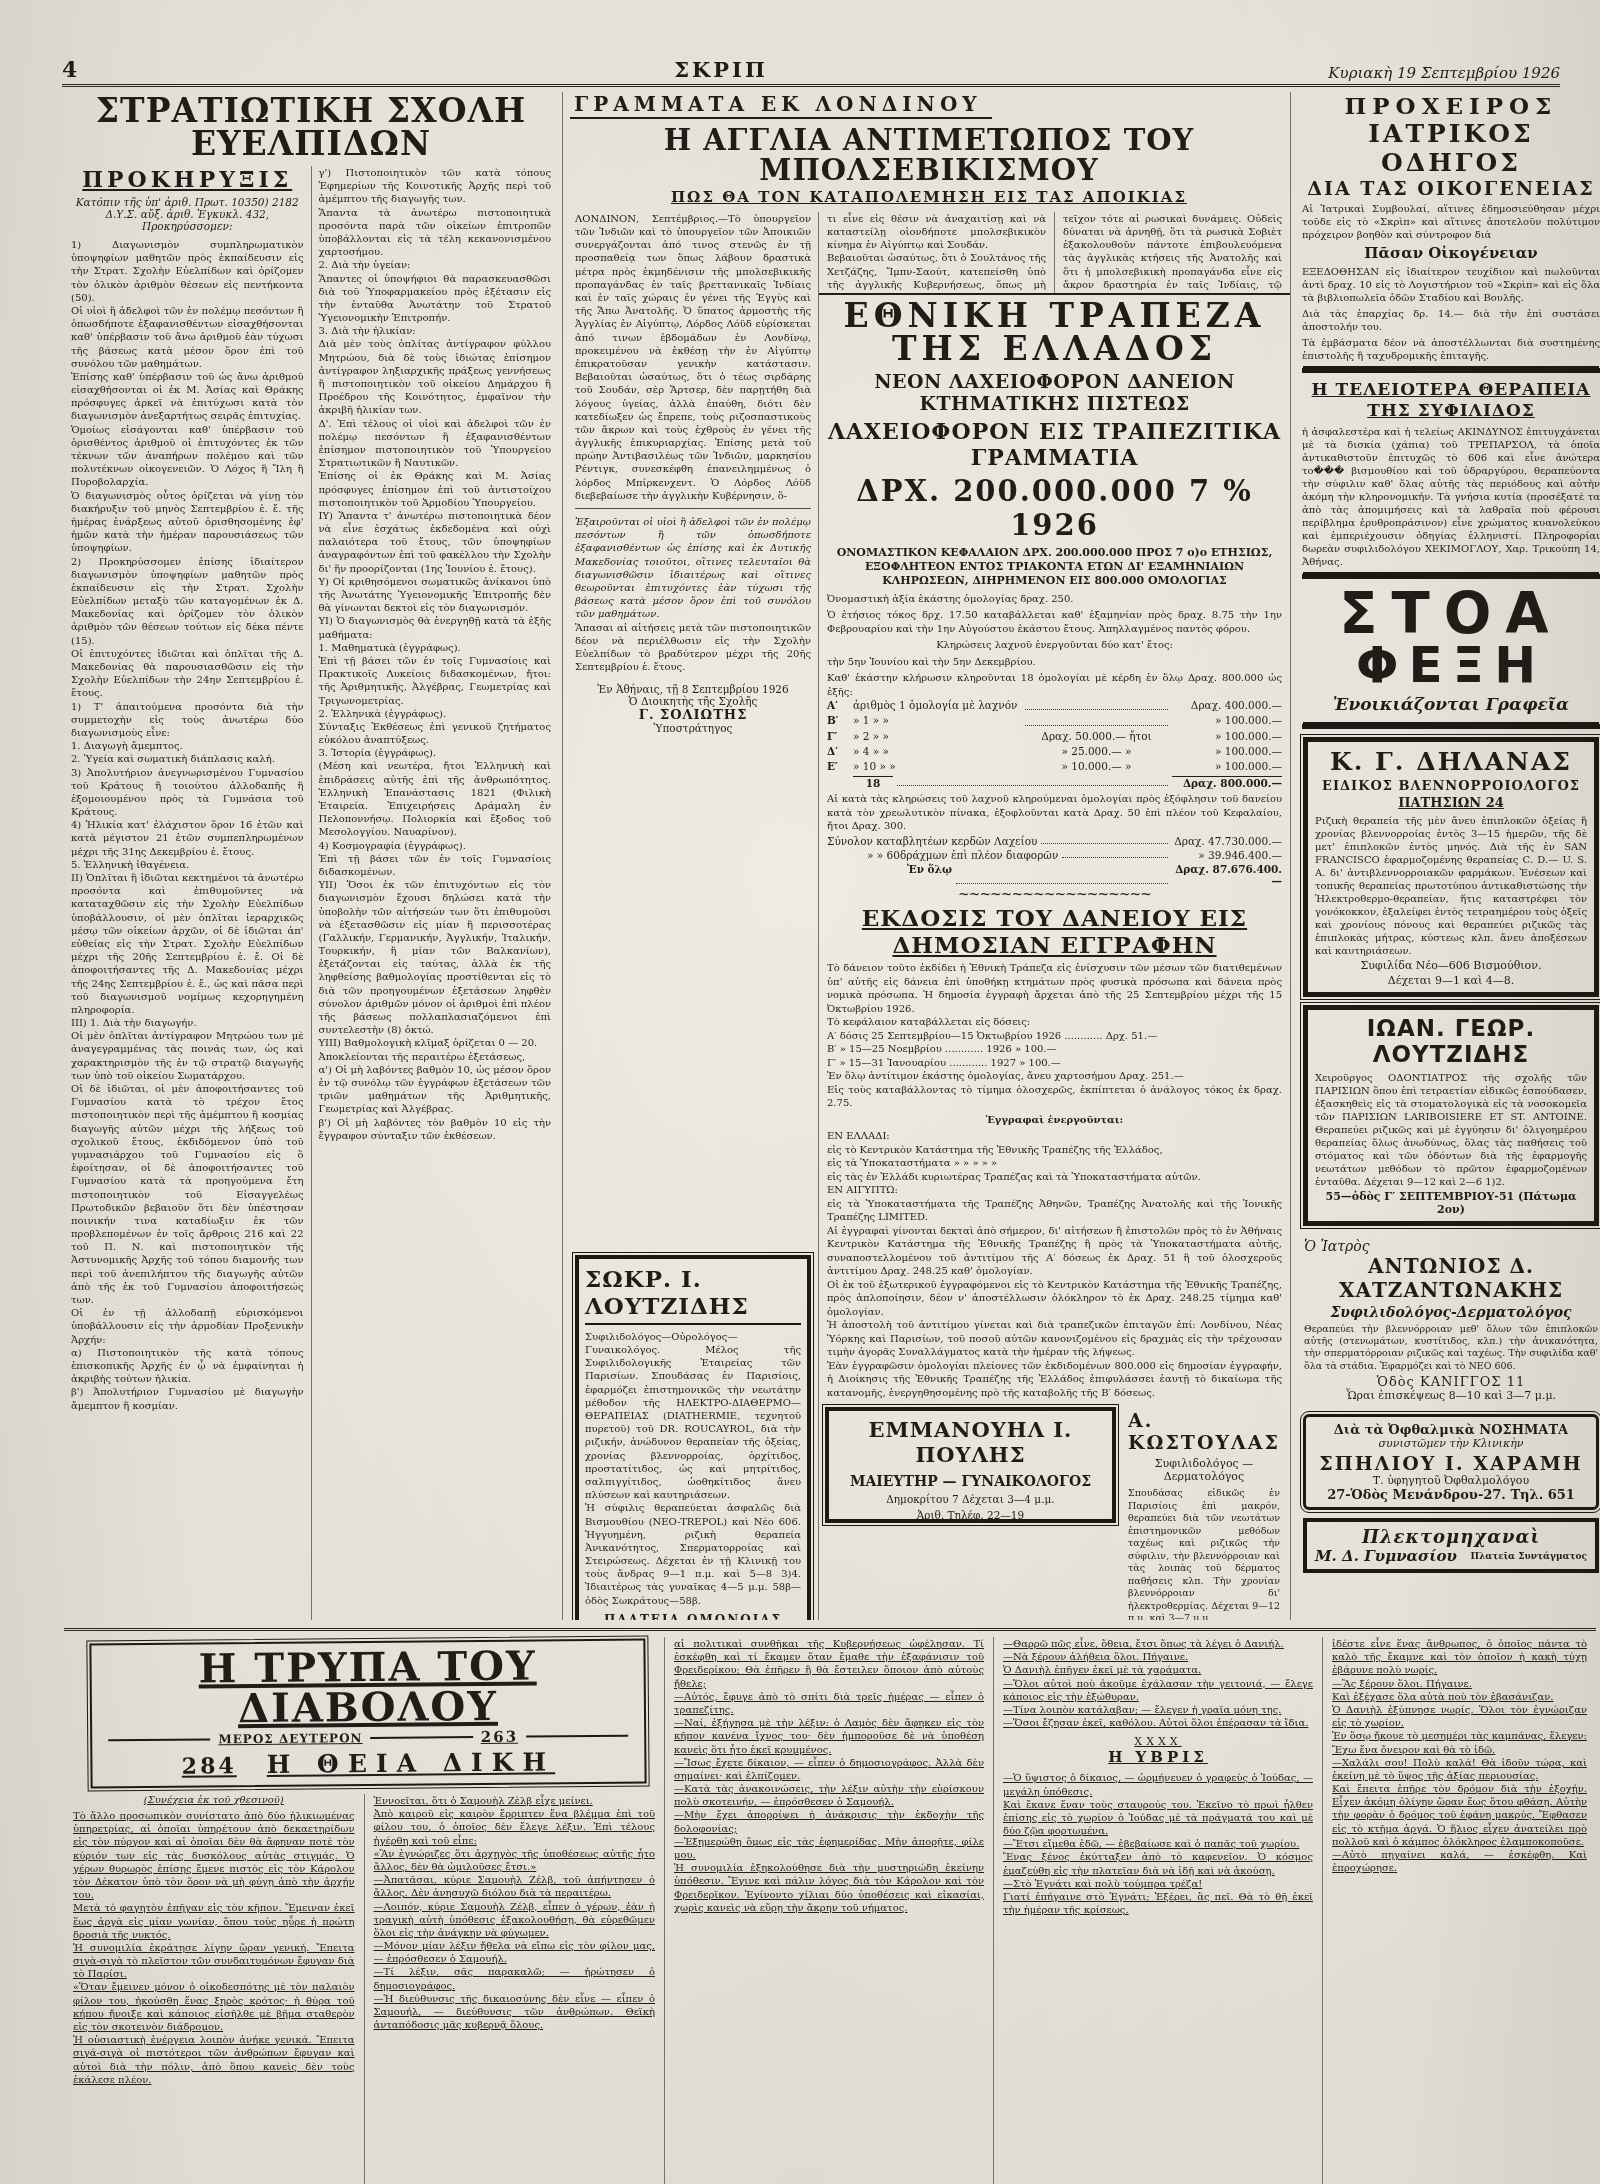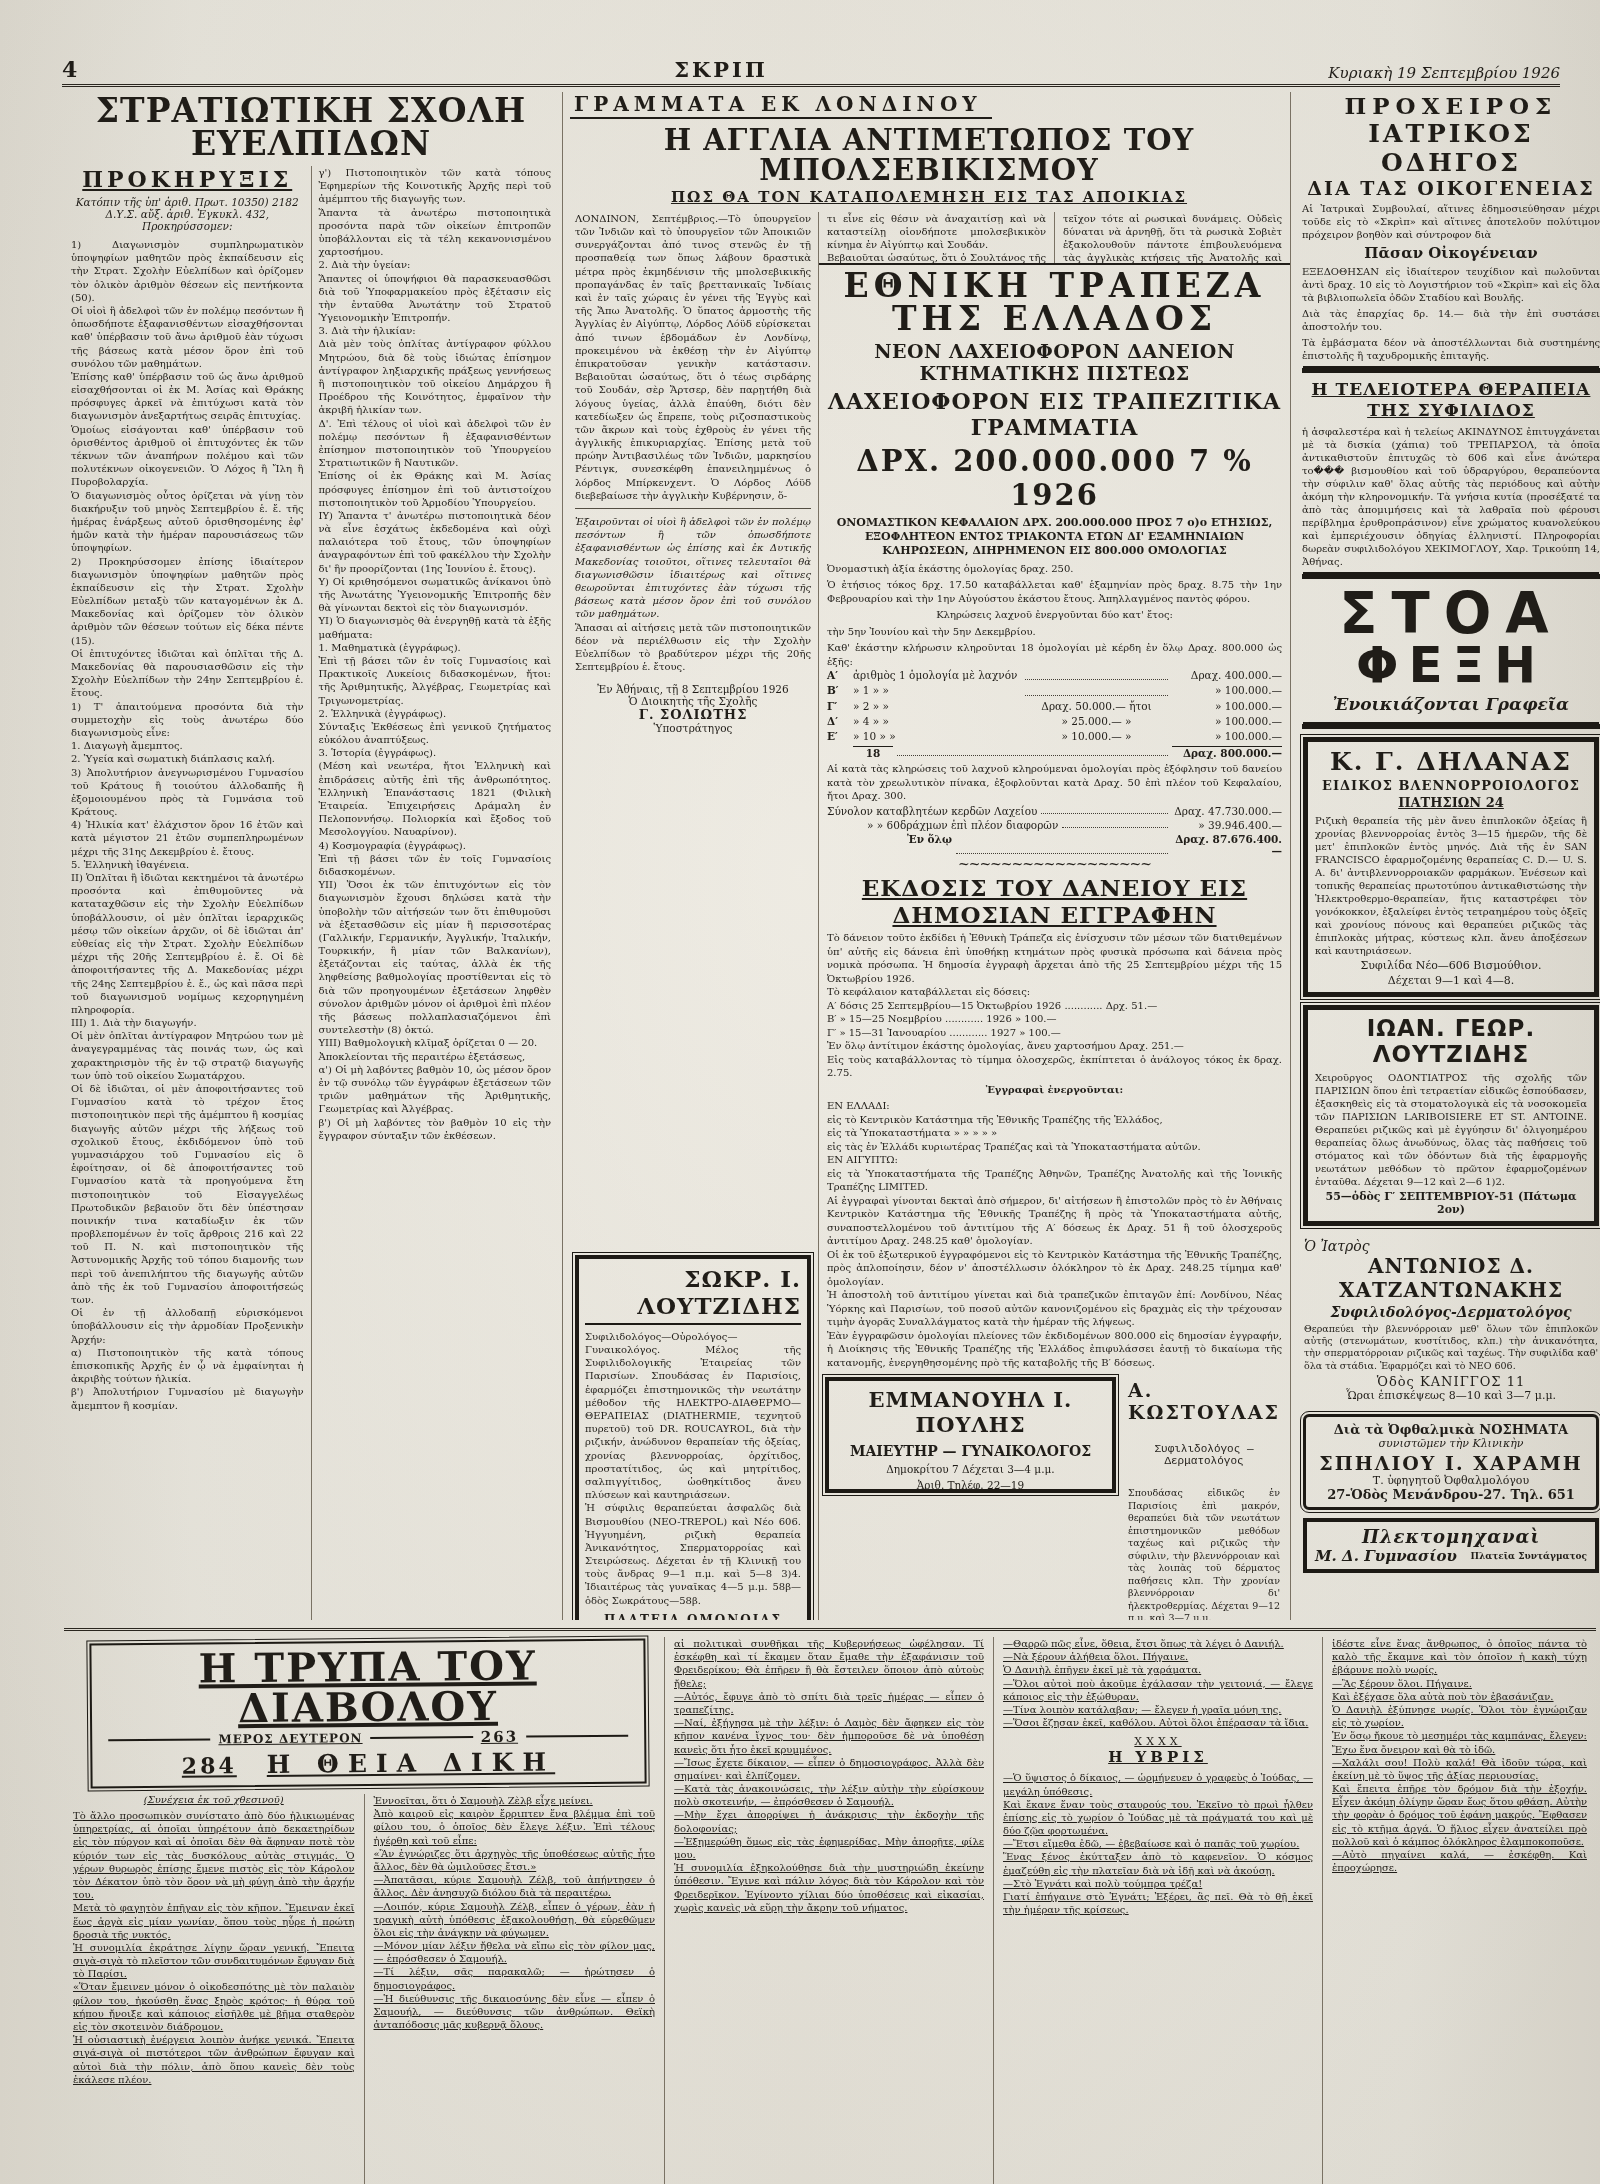--- a/index.html
+++ b/index.html
@@ -62,23 +62,23 @@
   .tot-row{display:flex;font-size:10.5px;margin-top:2px;}
   .wavy{text-align:center;font-size:14px;letter-spacing:-1px;color:#201d18;line-height:.8;margin:2px 0;}
   .ekd-title{font-size:23px;font-weight:bold;text-align:center;letter-spacing:1px;margin-top:4px;text-decoration:underline;}
   .mid-ads{display:flex;margin-top:6px;gap:8px;padding:0 6px;}
   .poulis-box{width:280px;border:4px solid #1d1a15;outline:1px solid #1d1a15;outline-offset:2px;padding:6px 4px;text-align:center;height:96px;}
   .poulis-name{font-size:21px;font-weight:bold;letter-spacing:1px;}
   .poulis-spec{font-size:14px;font-weight:bold;margin-top:6px;}
   .poulis-line{font-size:10.5px;margin-top:4px;}
   .kost-box{flex:1;padding:2px 4px;}
   .kost-name{font-size:19px;font-weight:bold;letter-spacing:2px;}
-  .kost-spec{font-size:11px;text-align:center;margin:20px 0;font-family:Liberation Mono, monospace;}
+  .kost-spec{font-size:11px;text-align:center;margin:4px 0;}
   .sokr-box{border:4px solid #1d1a15;outline:1px solid #1d1a15;outline-offset:2px;margin-top:auto;padding:6px 6px;height:352px;overflow:hidden;}
-  .sokr-name{font-size:23px;font-weight:bold;text-align:right;letter-spacing:1px;border-bottom:2px solid #1d1a15;padding-bottom:4px;margin-bottom:5px;}
+  .sokr-name{font-size:23px;font-weight:bold;text-align:left;letter-spacing:1px;border-bottom:2px solid #1d1a15;padding-bottom:4px;margin-bottom:5px;}
   .sokr-footer{font-size:12px;font-weight:bold;text-align:center;margin-top:6px;letter-spacing:2px;}
   
   .right-region{left:1298px;top:92px;width:298px;height:1528px;overflow:hidden;padding-left:4px;}
   .guide-t1{font-size:23px;font-weight:bold;text-align:center;letter-spacing:6px;}
   .guide-t2{font-size:25px;font-weight:bold;text-align:center;letter-spacing:3px;}
   .guide-t3{font-size:19px;font-weight:bold;text-align:center;letter-spacing:2px;}
   .guide-center{font-size:15px;font-weight:bold;text-align:center;margin:3px 0;}
   .rt-p{font-size:10px;line-height:1.3;text-align:justify;margin-top:3px;}
   .syph-title{font-size:17px;font-weight:bold;text-align:center;letter-spacing:1px;line-height:1.25;text-decoration:underline;}
   .stoa{text-align:center;padding:2px 0 4px 0;}

